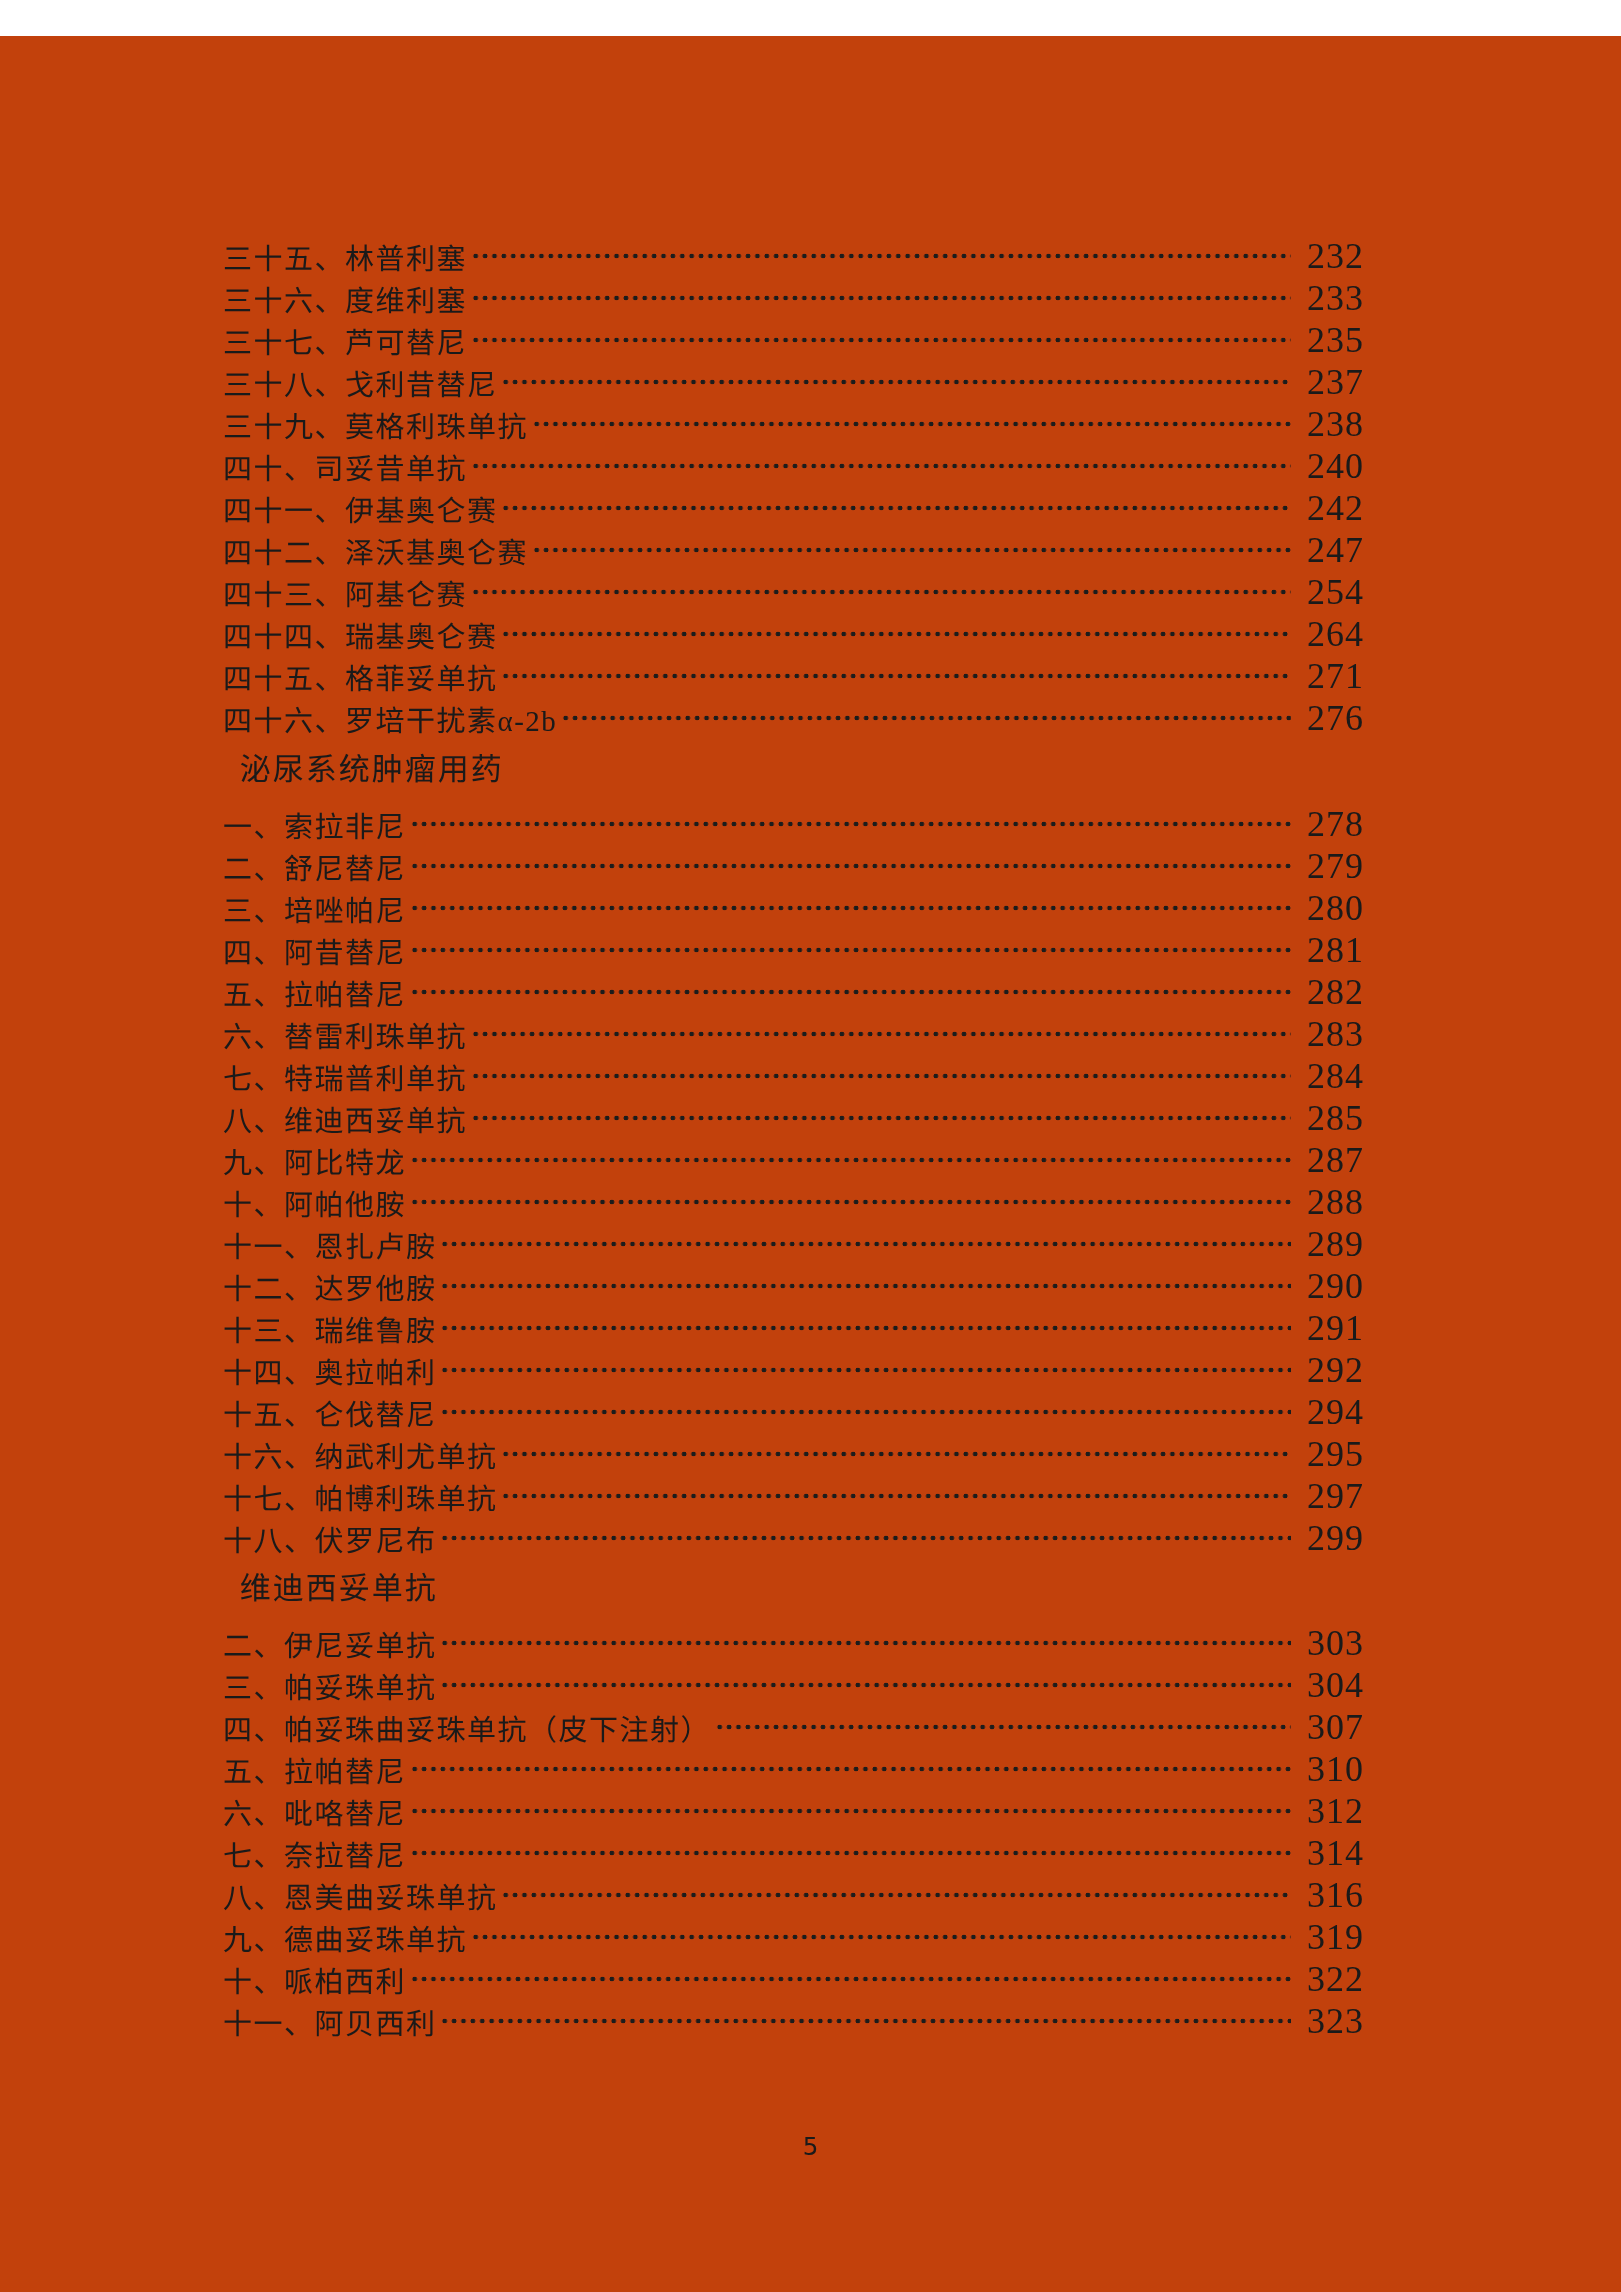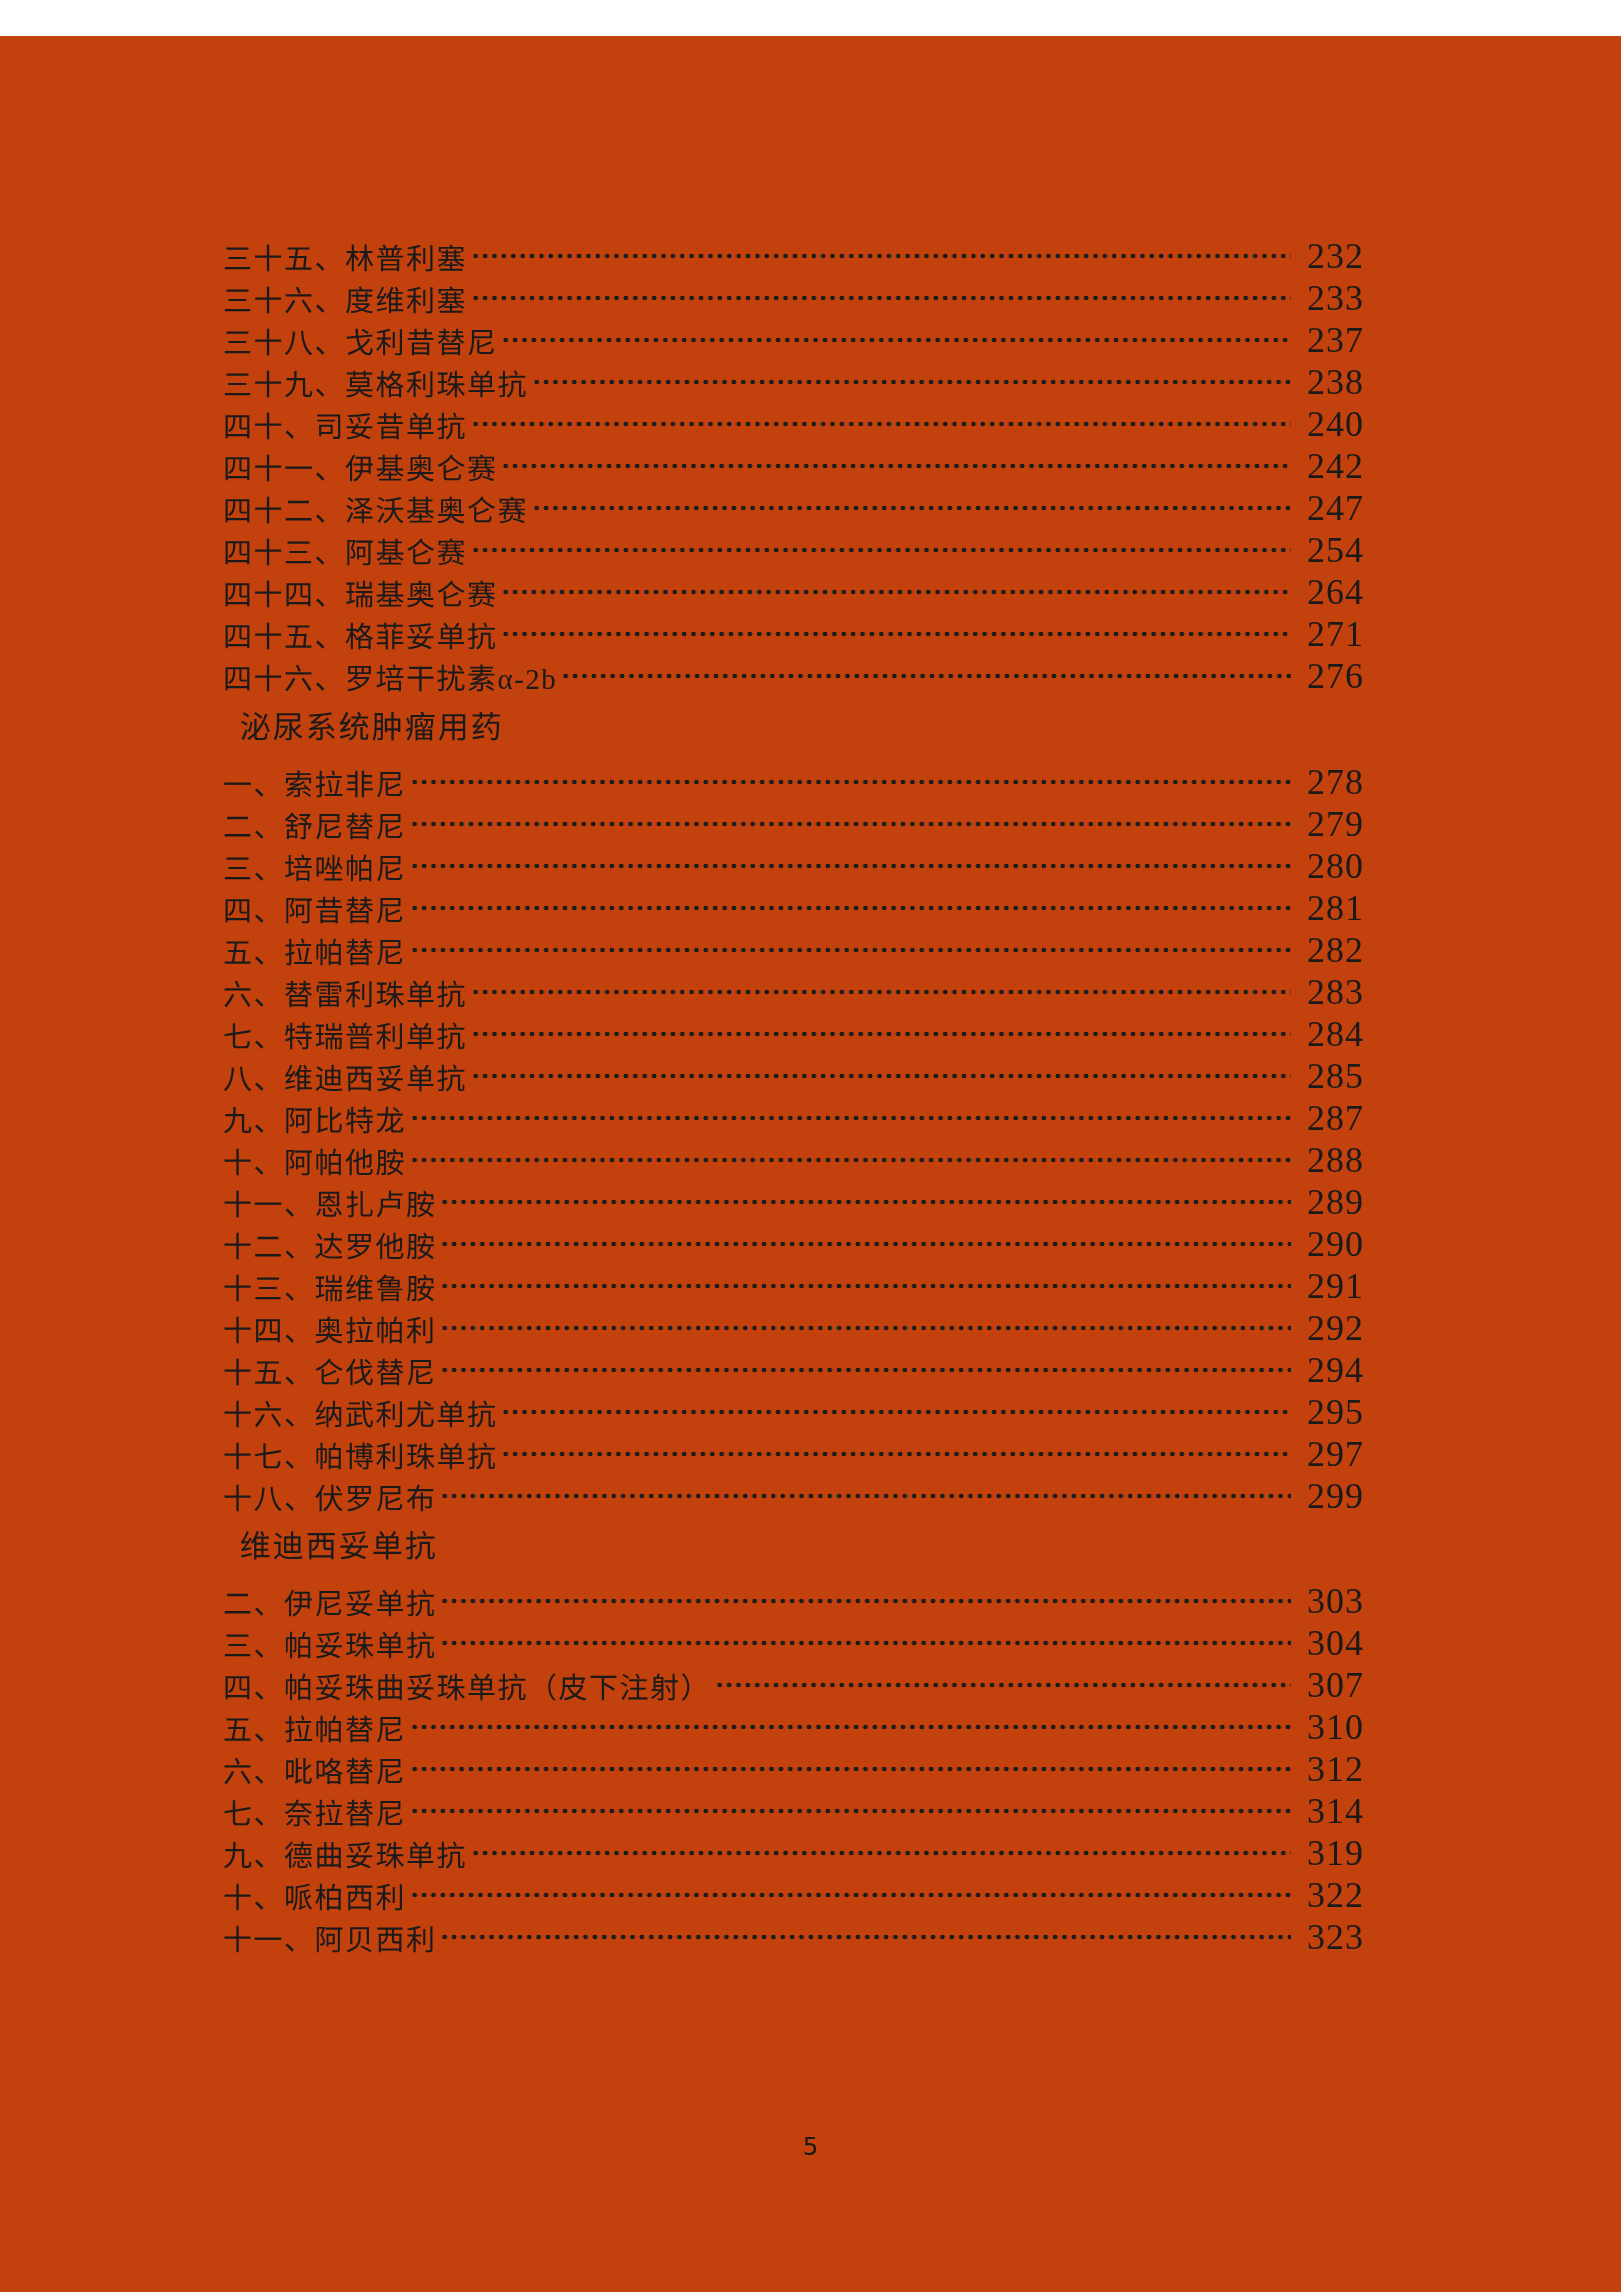--- a/index.html
+++ b/index.html
@@ -76,20 +76,25 @@
     <span class="leader"></span>
     <span class="toc-page">232</span>
   </div>
 
   <div class="toc-row">
     <span class="toc-label">三十六、度维利塞</span>
     <span class="leader"></span>
     <span class="toc-page">233</span>
   </div>
 
+  <div class="toc-row">
+    <span class="toc-label">三十七、芦可替尼</span>
+    <span class="leader"></span>
+    <span class="toc-page">235</span>
+  </div>
 
   <div class="toc-row">
     <span class="toc-label">三十八、戈利昔替尼</span>
     <span class="leader"></span>
     <span class="toc-page">237</span>
   </div>
 
   <div class="toc-row">
     <span class="toc-label">三十九、莫格利珠单抗</span>
     <span class="leader"></span>
@@ -280,20 +285,25 @@
     <span class="leader"></span>
     <span class="toc-page">312</span>
   </div>
 
   <div class="toc-row">
     <span class="toc-label">七、奈拉替尼</span>
     <span class="leader"></span>
     <span class="toc-page">314</span>
   </div>
 
+  <div class="toc-row">
+    <span class="toc-label">八、恩美曲妥珠单抗</span>
+    <span class="leader"></span>
+    <span class="toc-page">316</span>
+  </div>
 
   <div class="toc-row">
     <span class="toc-label">九、德曲妥珠单抗</span>
     <span class="leader"></span>
     <span class="toc-page">319</span>
   </div>
 
   <div class="toc-row">
     <span class="toc-label">十、哌柏西利</span>
     <span class="leader"></span>

